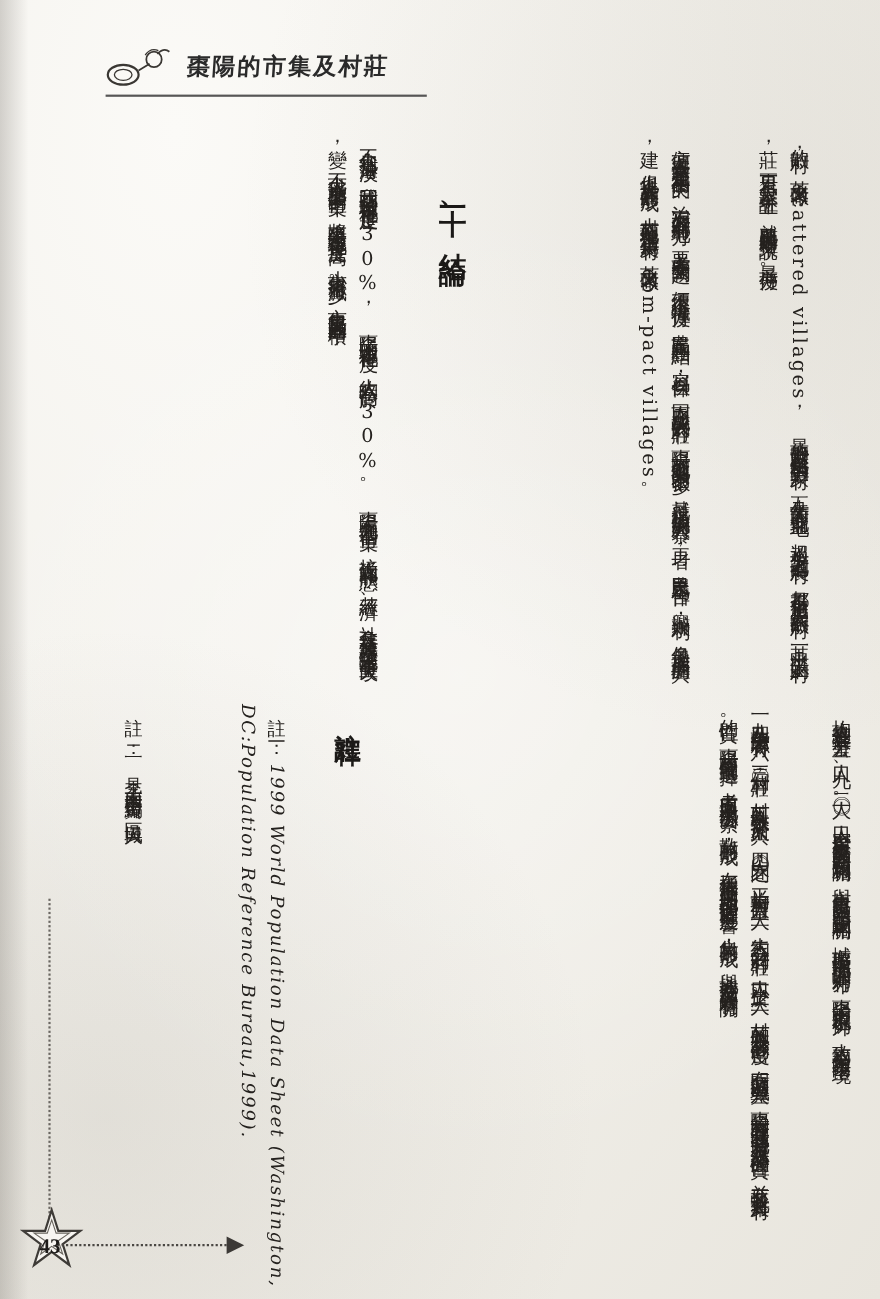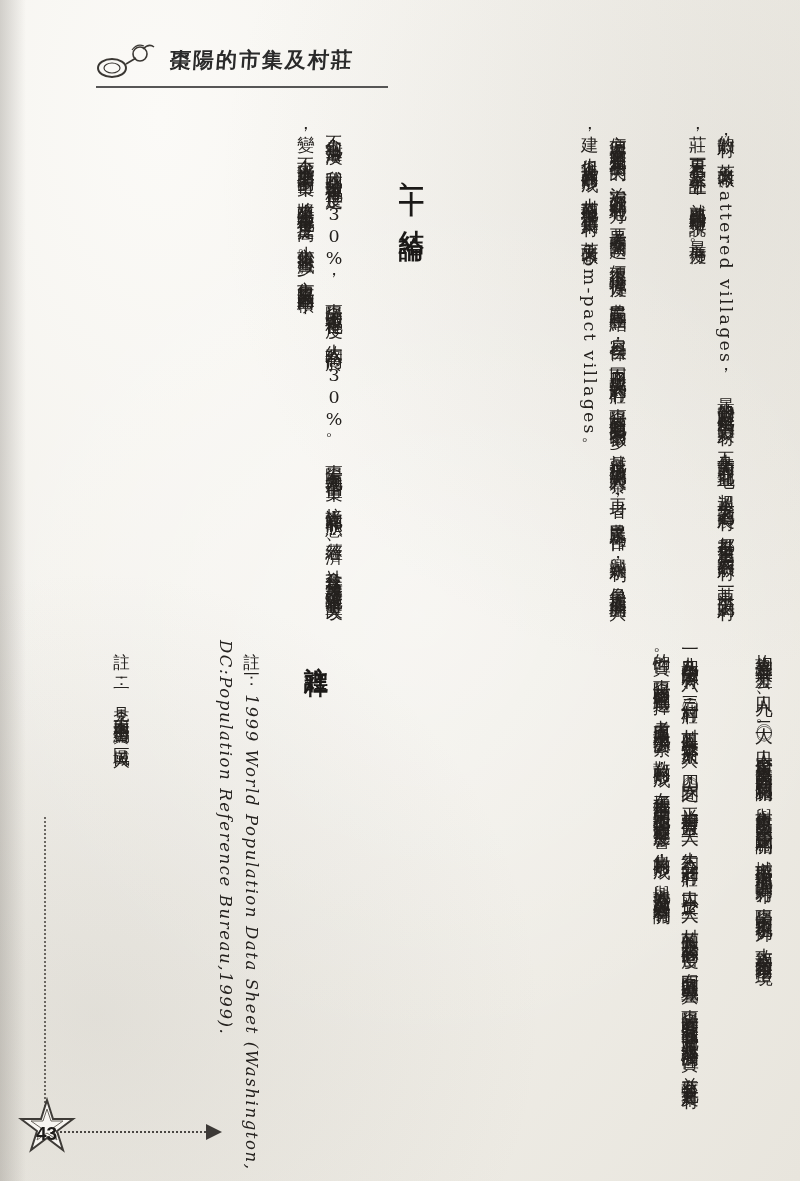--- a/index.html
+++ b/index.html
@@ -164,21 +164,21 @@
     bottom: 41px;
     width: 0; height: 0;
     border-left: 16px solid #3c3936;
     border-top: 8px solid transparent;
     border-bottom: 8px solid transparent;
   }
   .page-number {
     position: absolute;
     left: 36px;
     bottom: 36px;
-    font-family: Liberation Sans, sans-serif;
+    font-family: Liberation Serif, serif;
     font-size: 19px;
     font-weight: 700;
     color: #1d1b19;
   }
   
   .bead-line {
     position: absolute;
     left: 44px;
     bottom: 74px;
     width: 0;

